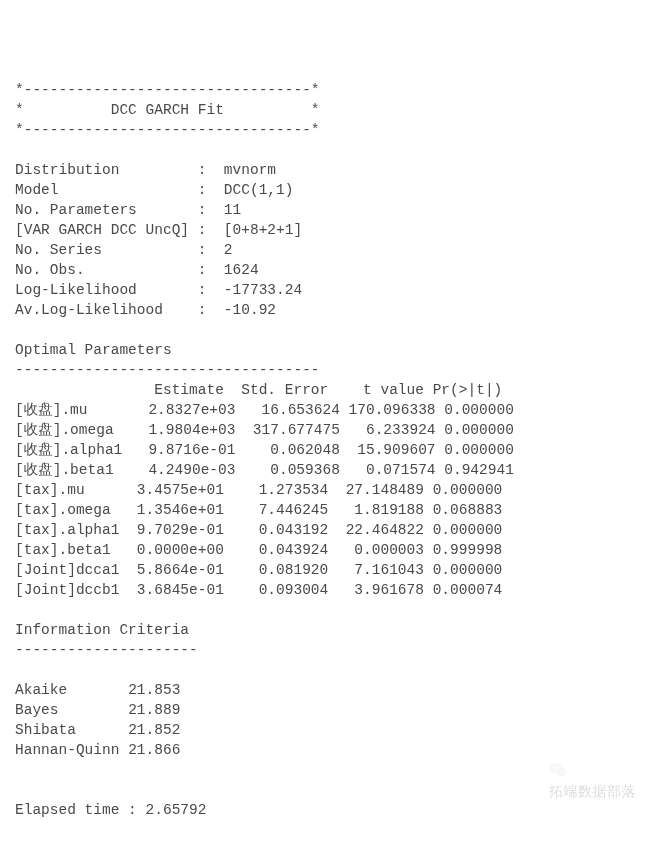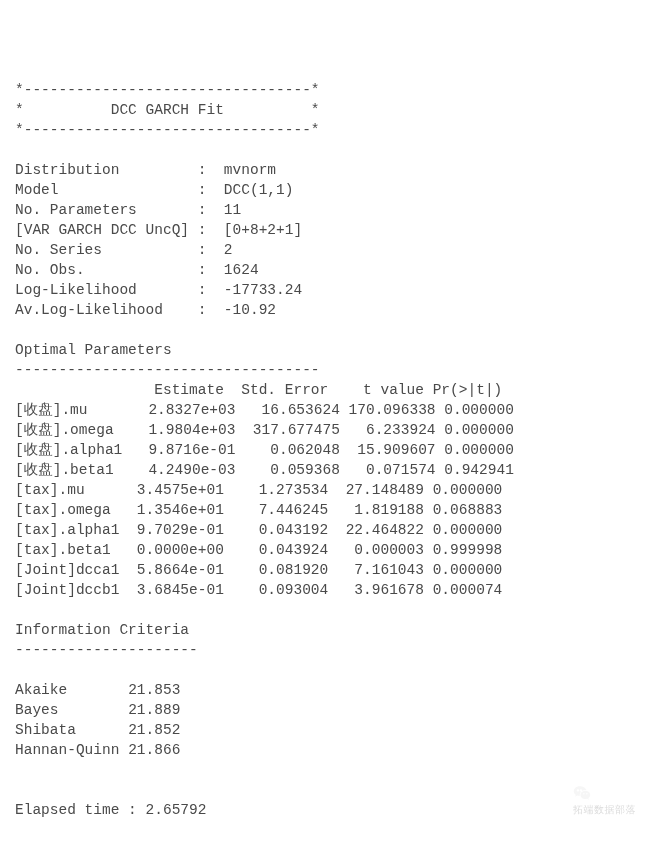--- a/index.html
+++ b/index.html
@@ -13,22 +13,22 @@
     white-space: pre;
     width: 654px;
     height: 845px;
     box-sizing: border-box;
     position: relative;
   }
   .r { display:block; }
   .watermark {
     position: absolute;
     right: 18px;
-    bottom: 28px;
-    font-size: 10px;
+    bottom: 44px;
+    font-size: 14px;
     color: rgba(0,0,0,0.15);
     font-family: sans-serif;
     letter-spacing: 0.5px;
   }
   .watermark svg {
     vertical-align: -3px;
     opacity: 0.25;
   }
 </style>
 </head>

